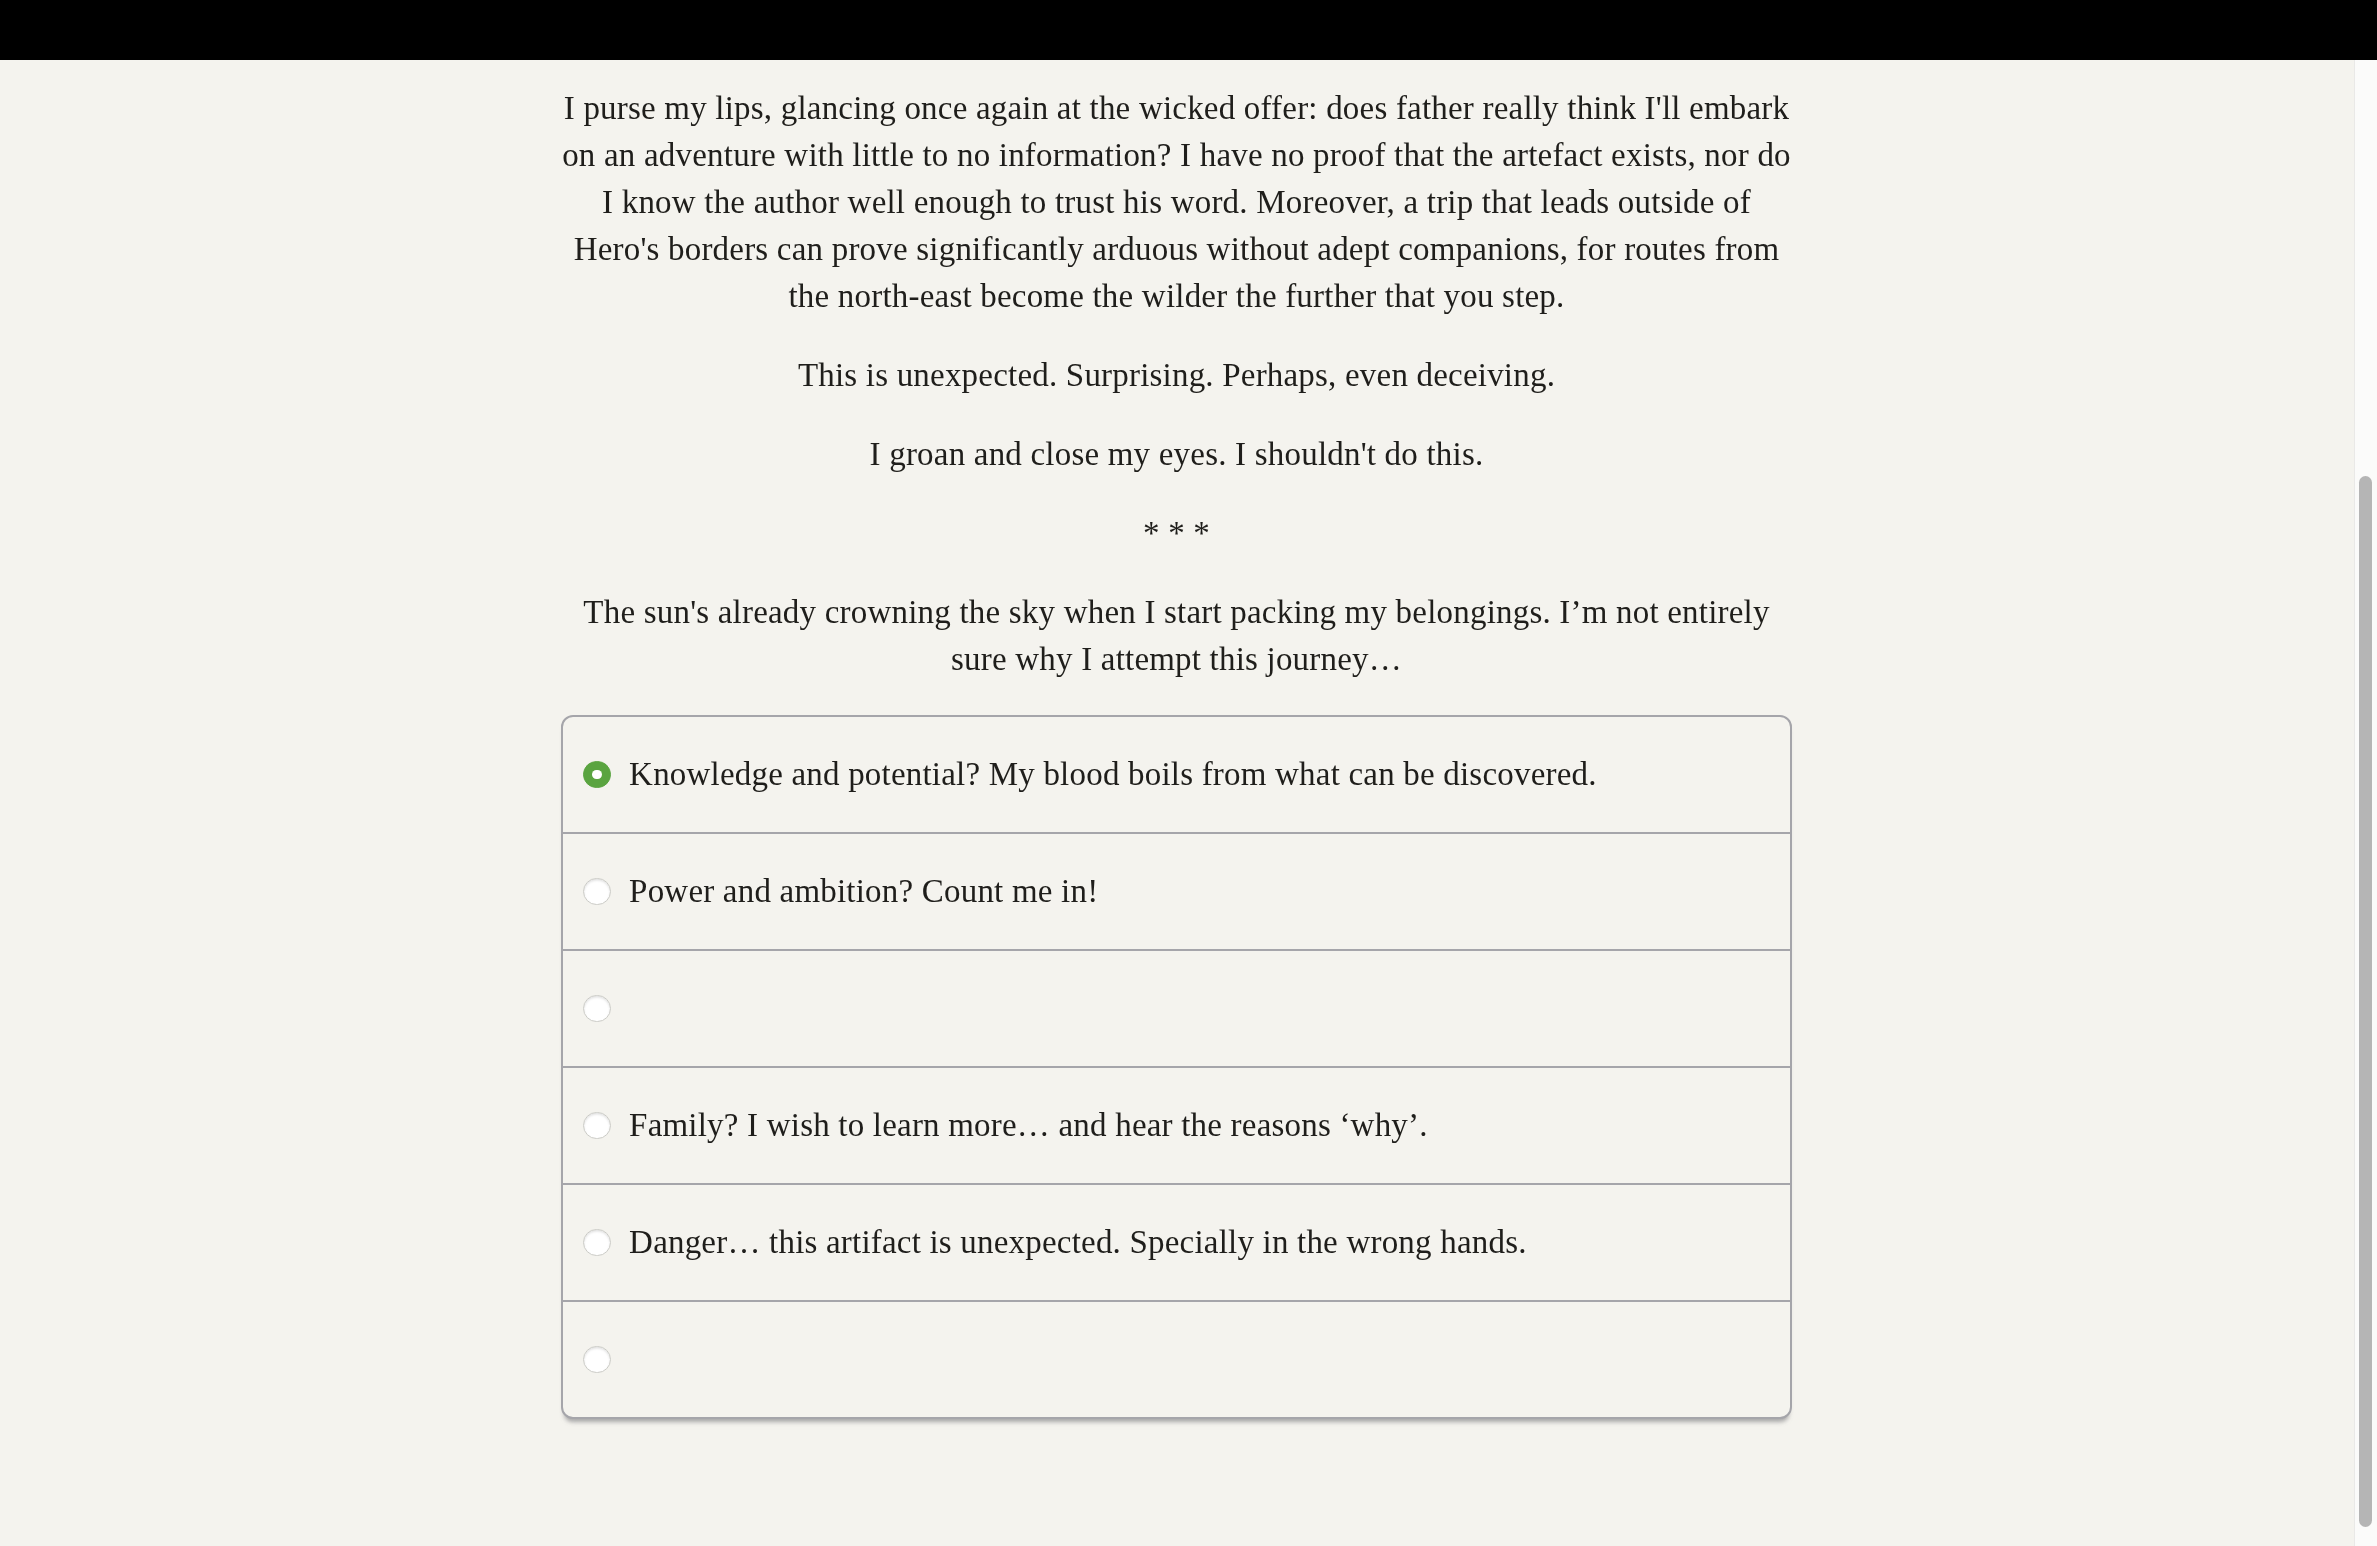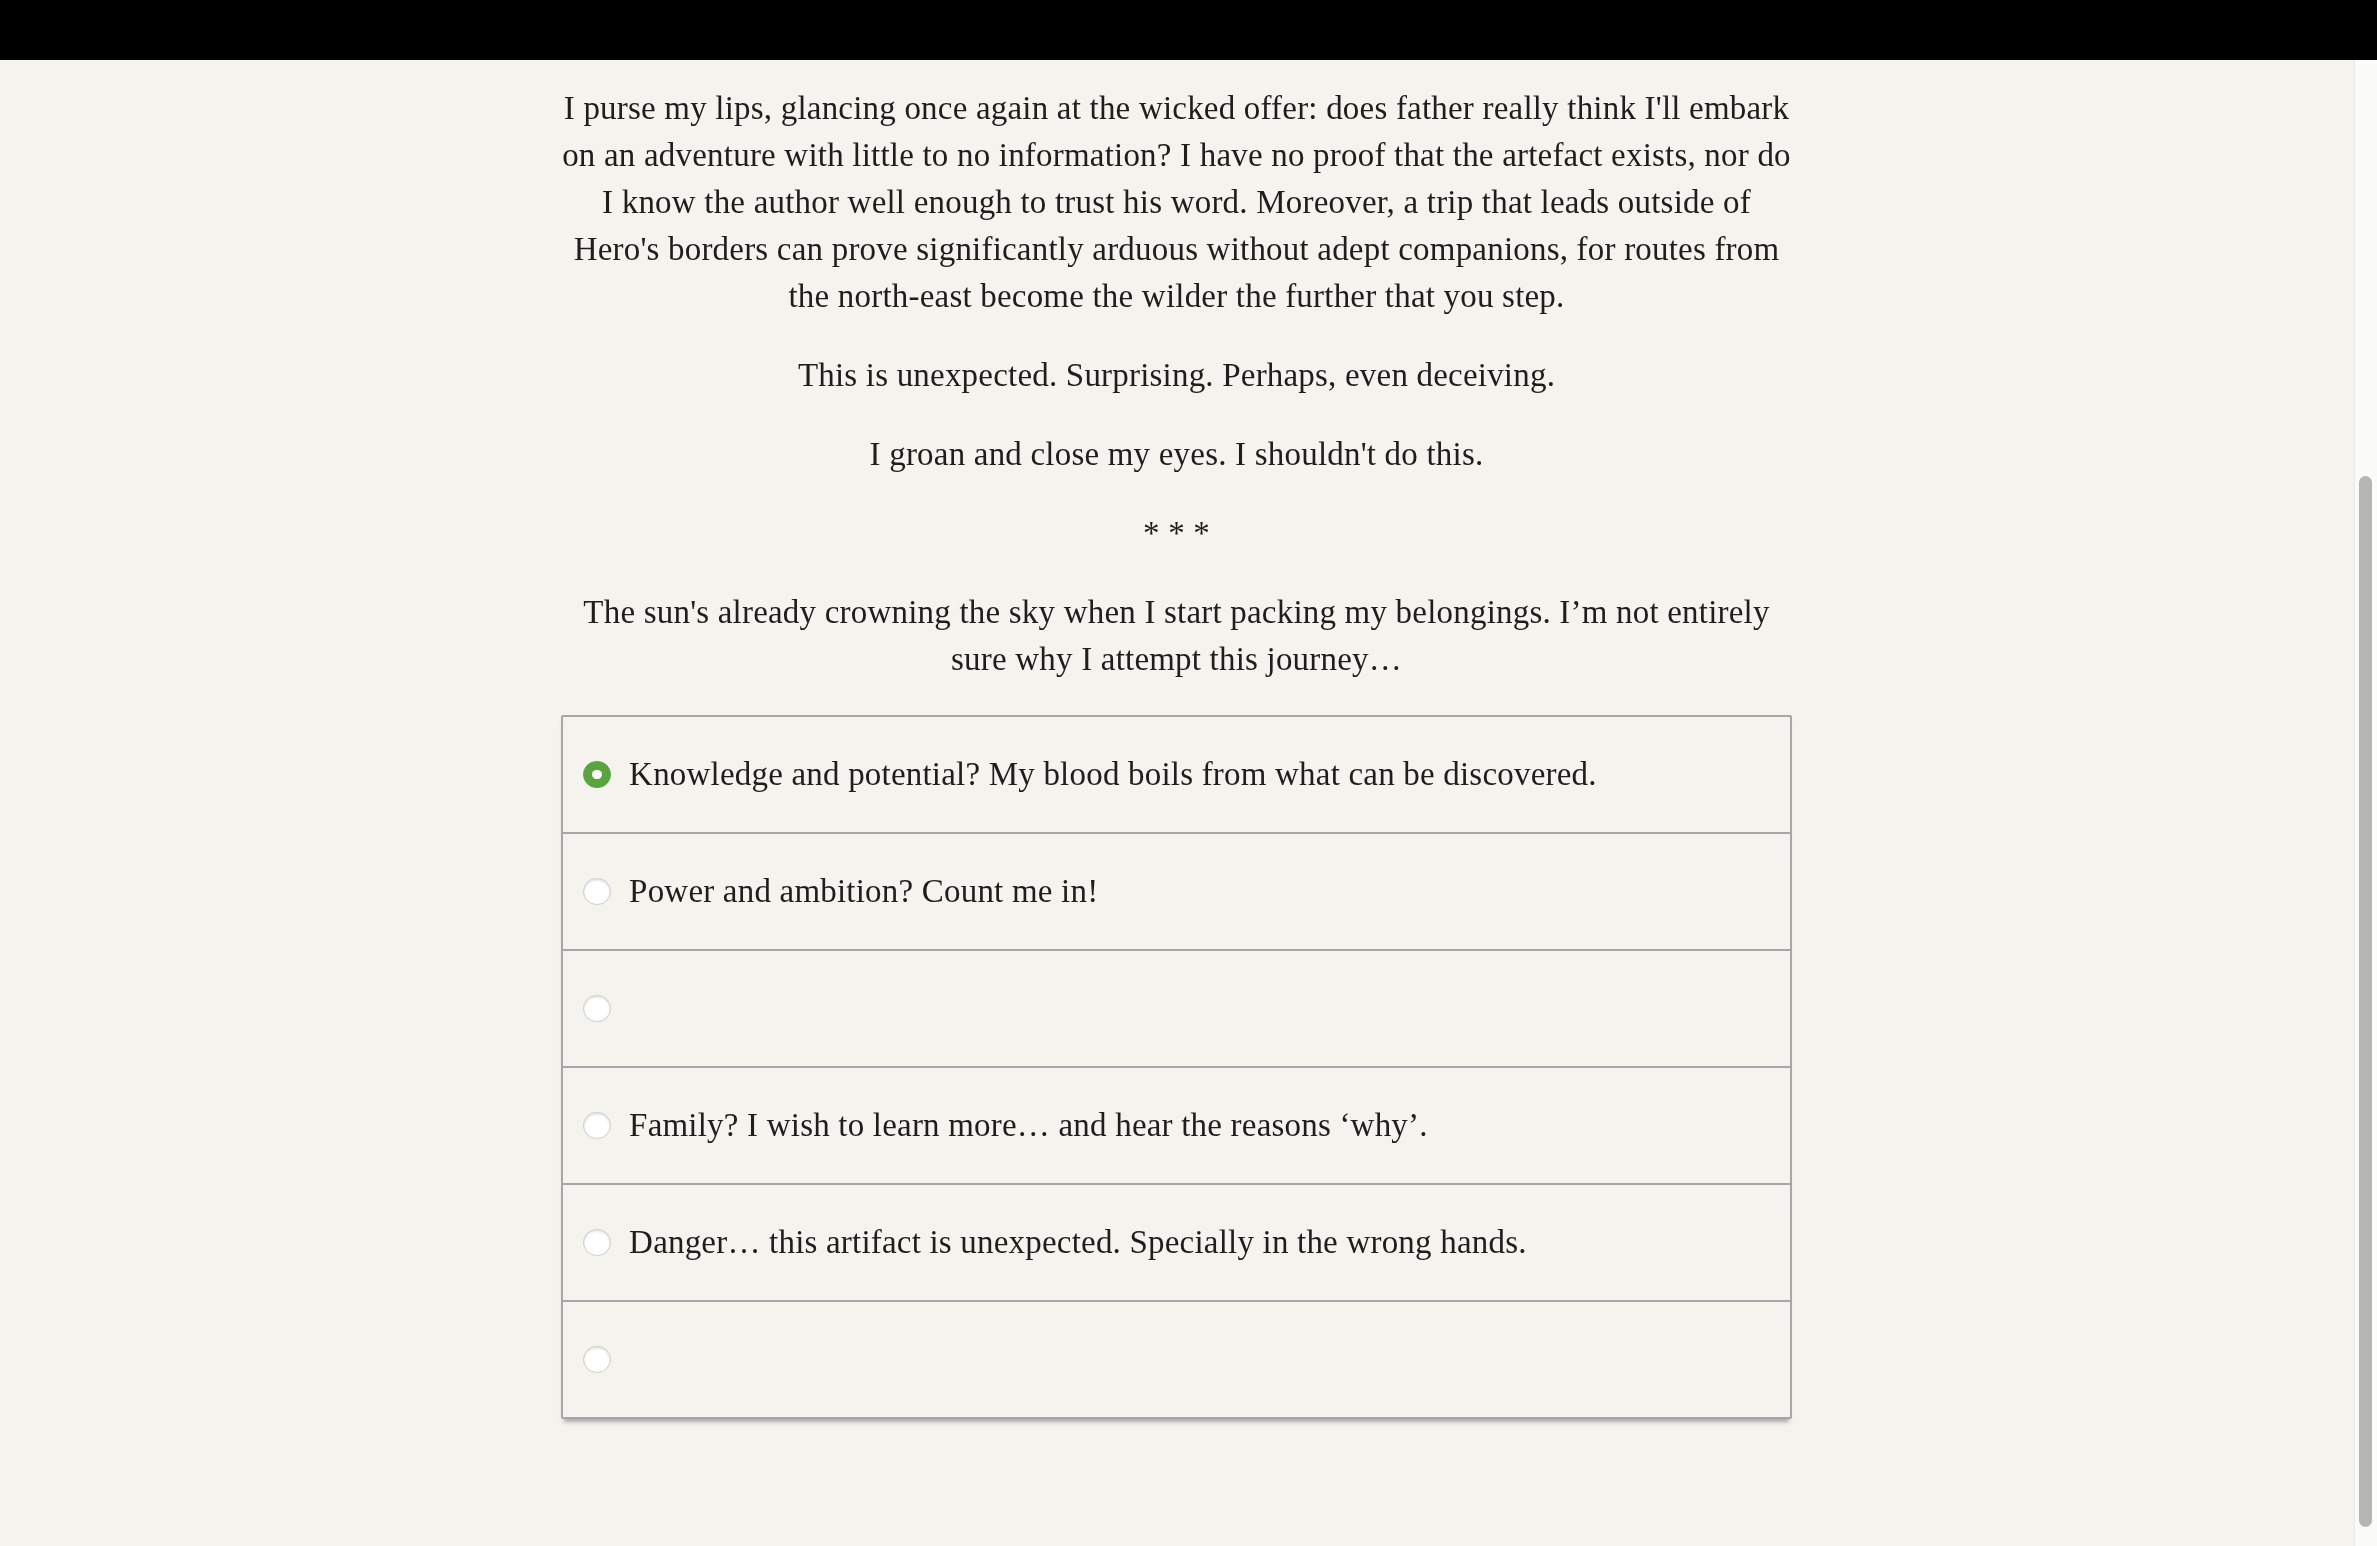--- a/index.html
+++ b/index.html
@@ -29,21 +29,21 @@
   .content p {
     font-size: 33px;
     line-height: 47px;
     margin: 0 0 32px 0;
     letter-spacing: 0.2px;
   }
   .separator { letter-spacing: 4.9px; }
   .choices {
     margin-top: 12px;
     border: 2.4px solid #a5a5aa;
-    border-radius: 2px;
+    border-radius: 12px;
     background: #f4f3ee;
     box-shadow: 0 5.7px 4px -3.2px rgba(105,105,112,0.55);
   }
   .choice-row {
     display: flex;
     align-items: center;
     height: 115px;
     padding: 0 24px 0 20px;
     border-bottom: 2.4px solid #a5a5aa;
     cursor: pointer;

